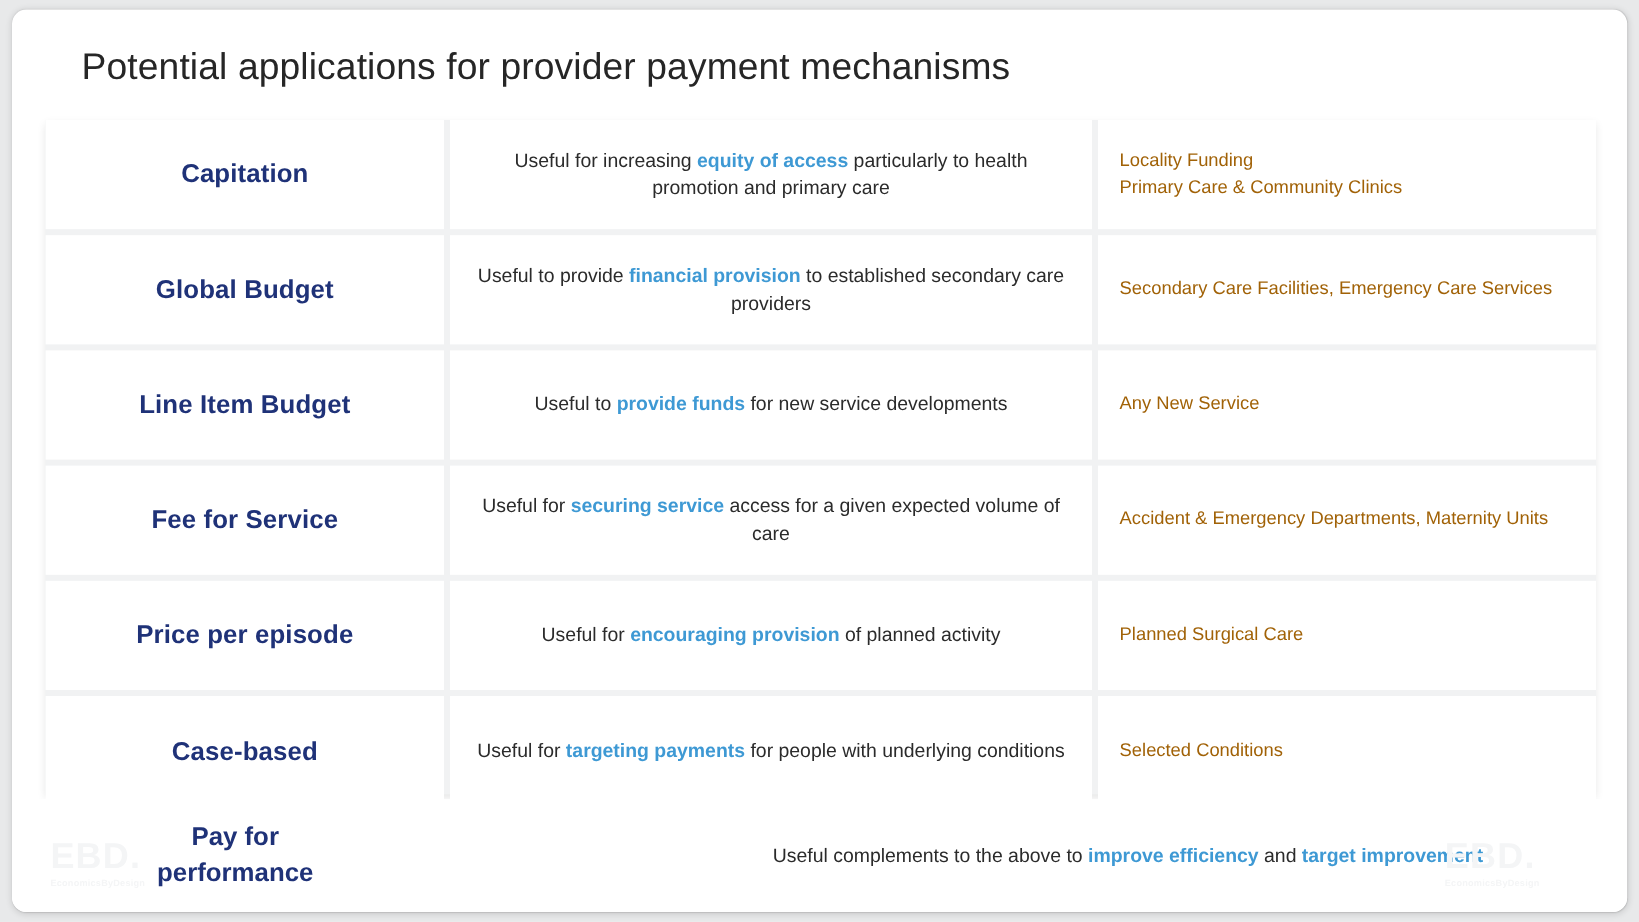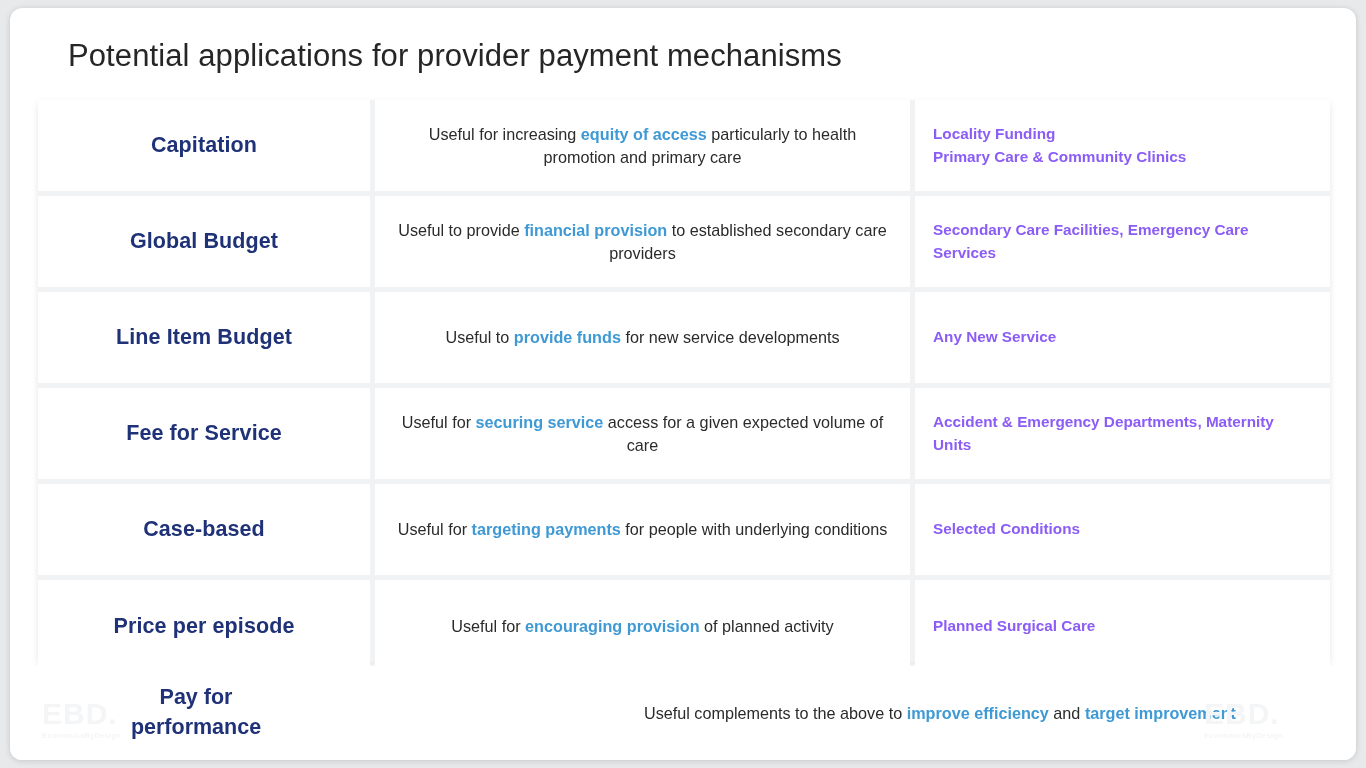--- a/index.html
+++ b/index.html
@@ -91,22 +91,22 @@
     line-height: 1.38;
     padding: 0 18px;
   }
 
   .cell-apply {
     flex: 1;
     margin-left: 5px;
     justify-content: flex-start;
     text-align: left;
     font-size: 15.3px;
-    font-weight: bold;
-    color: #8b5cf6;
+    font-weight: normal;
+    color: #a16207;
     line-height: 1.44;
     padding: 0 18px;
   }
 
   .hl { color: #3e99d4; font-weight: bold; }
 
   
   .p4p-strip {
     position: absolute;
     left: 0;
@@ -212,38 +212,38 @@
           <div class="cell cell-desc">
             <div><span>Useful for </span><span class="hl">securing service</span><span> access for a given expected volume of care</span></div>
           </div>
           <div class="cell cell-apply">
             <div>
               <div>Accident &amp; Emergency Departments, Maternity Units</div>
             </div>
           </div>
         </div>
         <div class="row">
+          <div class="cell cell-name">Price per episode</div>
+          <div class="cell cell-desc">
+            <div><span>Useful for </span><span class="hl">encouraging provision</span><span> of planned activity</span></div>
+          </div>
+          <div class="cell cell-apply">
+            <div>
+              <div>Planned Surgical Care</div>
+            </div>
+          </div>
+        </div>
+        <div class="row">
           <div class="cell cell-name">Case-based</div>
           <div class="cell cell-desc">
             <div><span>Useful for </span><span class="hl">targeting payments</span><span> for people with underlying conditions</span></div>
           </div>
           <div class="cell cell-apply">
             <div>
               <div>Selected Conditions</div>
-            </div>
-          </div>
-        </div>
-        <div class="row">
-          <div class="cell cell-name">Price per episode</div>
-          <div class="cell cell-desc">
-            <div><span>Useful for </span><span class="hl">encouraging provision</span><span> of planned activity</span></div>
-          </div>
-          <div class="cell cell-apply">
-            <div>
-              <div>Planned Surgical Care</div>
             </div>
           </div>
         </div>
       </div>
 
     <div class="p4p-strip">
       <div class="p4p-name">
         <span>Pay for</span><br>
         <span>performance</span>
       </div>

